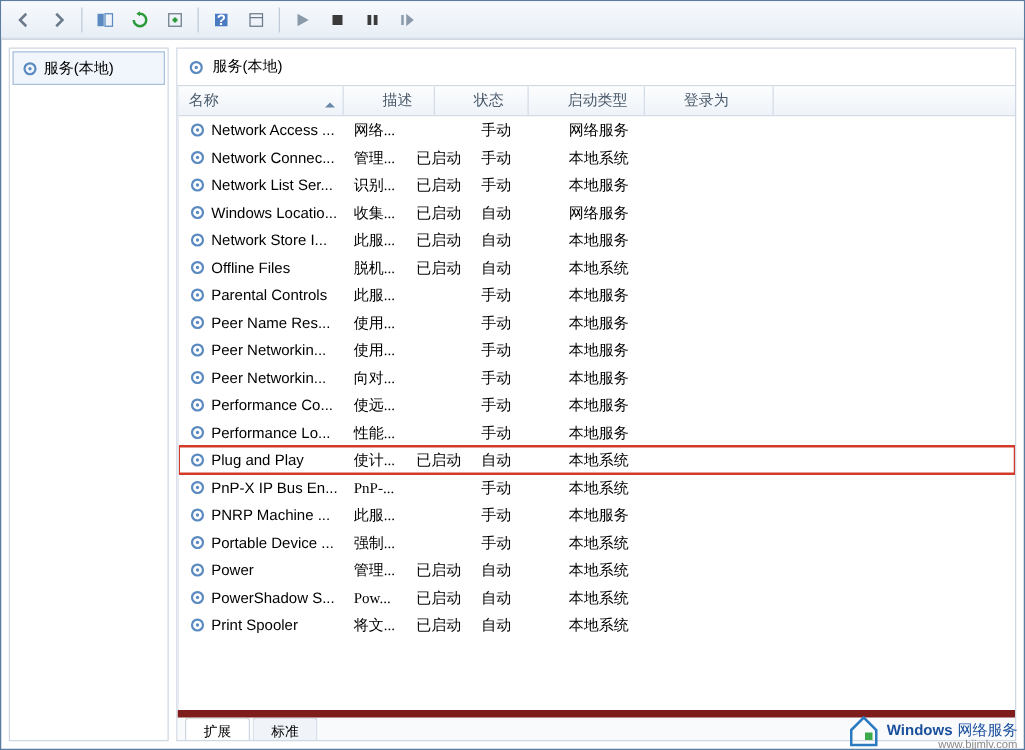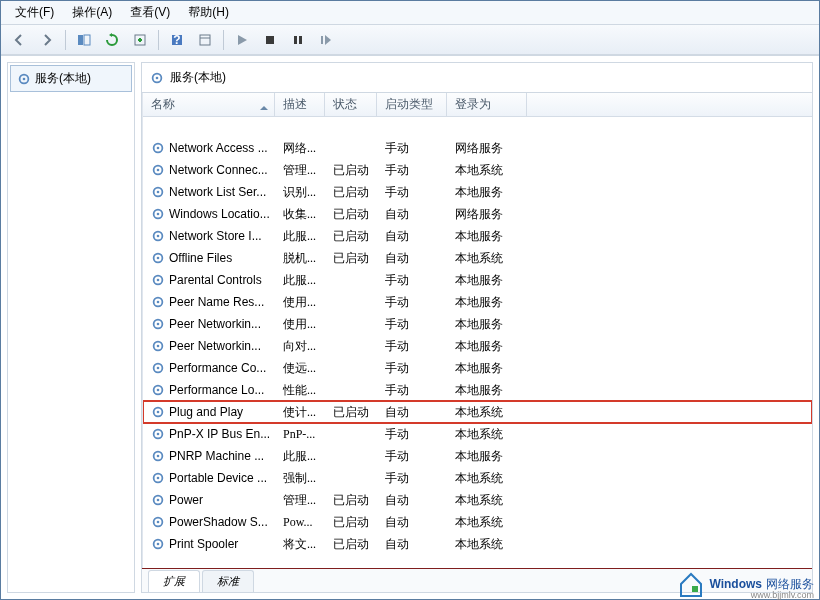--- a/index.html
+++ b/index.html
@@ -26,62 +26,56 @@
 
 .leftpanel { width: 128px; background: #fff; border: 1px solid #cfd8e2; margin: 6px 0 6px 6px; display: flex; flex-direction: column; }
 .treeitem { display: flex; align-items: center; padding: 4px 6px; gap: 4px; background: #f0f6fc; border: 1px solid #a8c0da; margin: 2px; cursor: pointer; }
 
 .rightpanel { flex: 1; margin: 6px; border: 1px solid #cfd8e2; background: #fff; display: flex; flex-direction: column; overflow: hidden; }
 .rheader { height: 30px; border-bottom: 1px solid #cfd8e2; display: flex; align-items: center; padding: 0 8px; gap: 6px; background: #fff; }
 .rbody { flex: 1; display: flex; overflow: hidden; }
 .descpanel { width: 180px; padding: 10px; color: #000; }
 .listpanel { flex: 1; display: flex; flex-direction: column; border-left: 1px solid #e0e6ee; overflow: hidden; }
 
-.colheaders { height: 24px; background: linear-gradient(#fcfdfe,#eef3f9); border-bottom: 1px solid #d4dce6; display: flex; }
+.colheaders { height: 24px; background: linear-gradient(#fcfdfe,#eef3f9); border-bottom: 1px solid #d4dce6; display: flex; gap: 23px; }
 .colh { border-right: 1px solid #d4dce6; padding: 4px 8px; display: flex; align-items: center; color: #4a5a6a; cursor: pointer; position: relative; }
 .colh.sorted::after { content: ""; position: absolute; right: 6px; top: 9px; border: 4px solid transparent; border-bottom-color: #6a88a8; }
 
-.rows { flex: 1; overflow-y: auto; overflow-x: hidden; margin-top: 20px; }
+.rows { flex: 1; overflow-y: auto; overflow-x: hidden; }
 .row { height: 22px; display: flex; align-items: center; cursor: pointer; }
 .row.highlight { outline: 2px solid #d43a2a; outline-offset: -1px; }
 .cell { padding: 0 8px; white-space: nowrap; overflow: hidden; text-overflow: ellipsis; display: flex; align-items: center; gap: 4px; }
 
 .c-name { width: 132px; }
 .c-desc { width: 50px; font-family: Liberation Serif, serif; }
 .c-status { width: 52px; }
 .c-startup { width: 70px; }
 .c-logon { width: 80px; }
 
 .gear-icon { width: 14px; height: 14px; display: inline-block; }
 .gear-icon svg { width: 14px; height: 14px; }
 
-.tabstrip { height: 24px; border-top: 1px solid #7f1d1d; background: #f8fafc; display: flex; align-items: center; padding: 0 6px; gap: 2px; font-style: italic; }
+.tabstrip { height: 24px; border-top: 6px solid #7f1d1d; background: #f8fafc; display: flex; align-items: flex-start; padding: 0 6px; gap: 2px; }
 .tab { padding: 3px 14px; border: 1px solid #cfd8e2; border-bottom: none; background: #fff; border-radius: 3px 3px 0 0; cursor: pointer; font-size: 11px; }
 .tab.inactive { background: #f0f4f8; }
 
 .watermark { position: absolute; right: 6px; bottom: 2px; display: flex; align-items: center; gap: 4px; font-size: 14px; color: #1a4f9c; pointer-events: none; }
 .watermark .sub { position: absolute; right: 0; bottom: -2px; font-size: 9px; color: #888; }
 
 ::-webkit-scrollbar { width: 16px; }
 ::-webkit-scrollbar-track { background: #f0f3f7; border-left: 1px solid #d4dce6; }
 ::-webkit-scrollbar-thumb { background: linear-gradient(90deg,#e2e9f2,#c6d4e4); border: 1px solid #a8bacd; border-radius: 2px; }
 ::-webkit-scrollbar-button { height: 16px; background: #eef3f9; border: 1px solid #c6d4e4; }
 </style>
 </head>
 <body>
 
 <div class="window">
 
 
-  <div class="menubar">
-    <div class="menuitem">文件(F)</div>
-    <div class="menuitem">操作(A)</div>
-    <div class="menuitem">查看(V)</div>
-    <div class="menuitem">帮助(H)</div>
-  </div>
 
   <div class="toolbar">
     <div class="tbtn">
         <svg width="14" height="14" viewBox="0 0 14 14">
           <path d="M9 2 L4 7 L9 12" fill="none" stroke="#6a7a8a" stroke-width="2"></path>
         </svg>
       </div>
     <div class="tbtn">
         <svg width="14" height="14" viewBox="0 0 14 14">
           <path d="M5 2 L10 7 L5 12" fill="none" stroke="#6a7a8a" stroke-width="2"></path>

